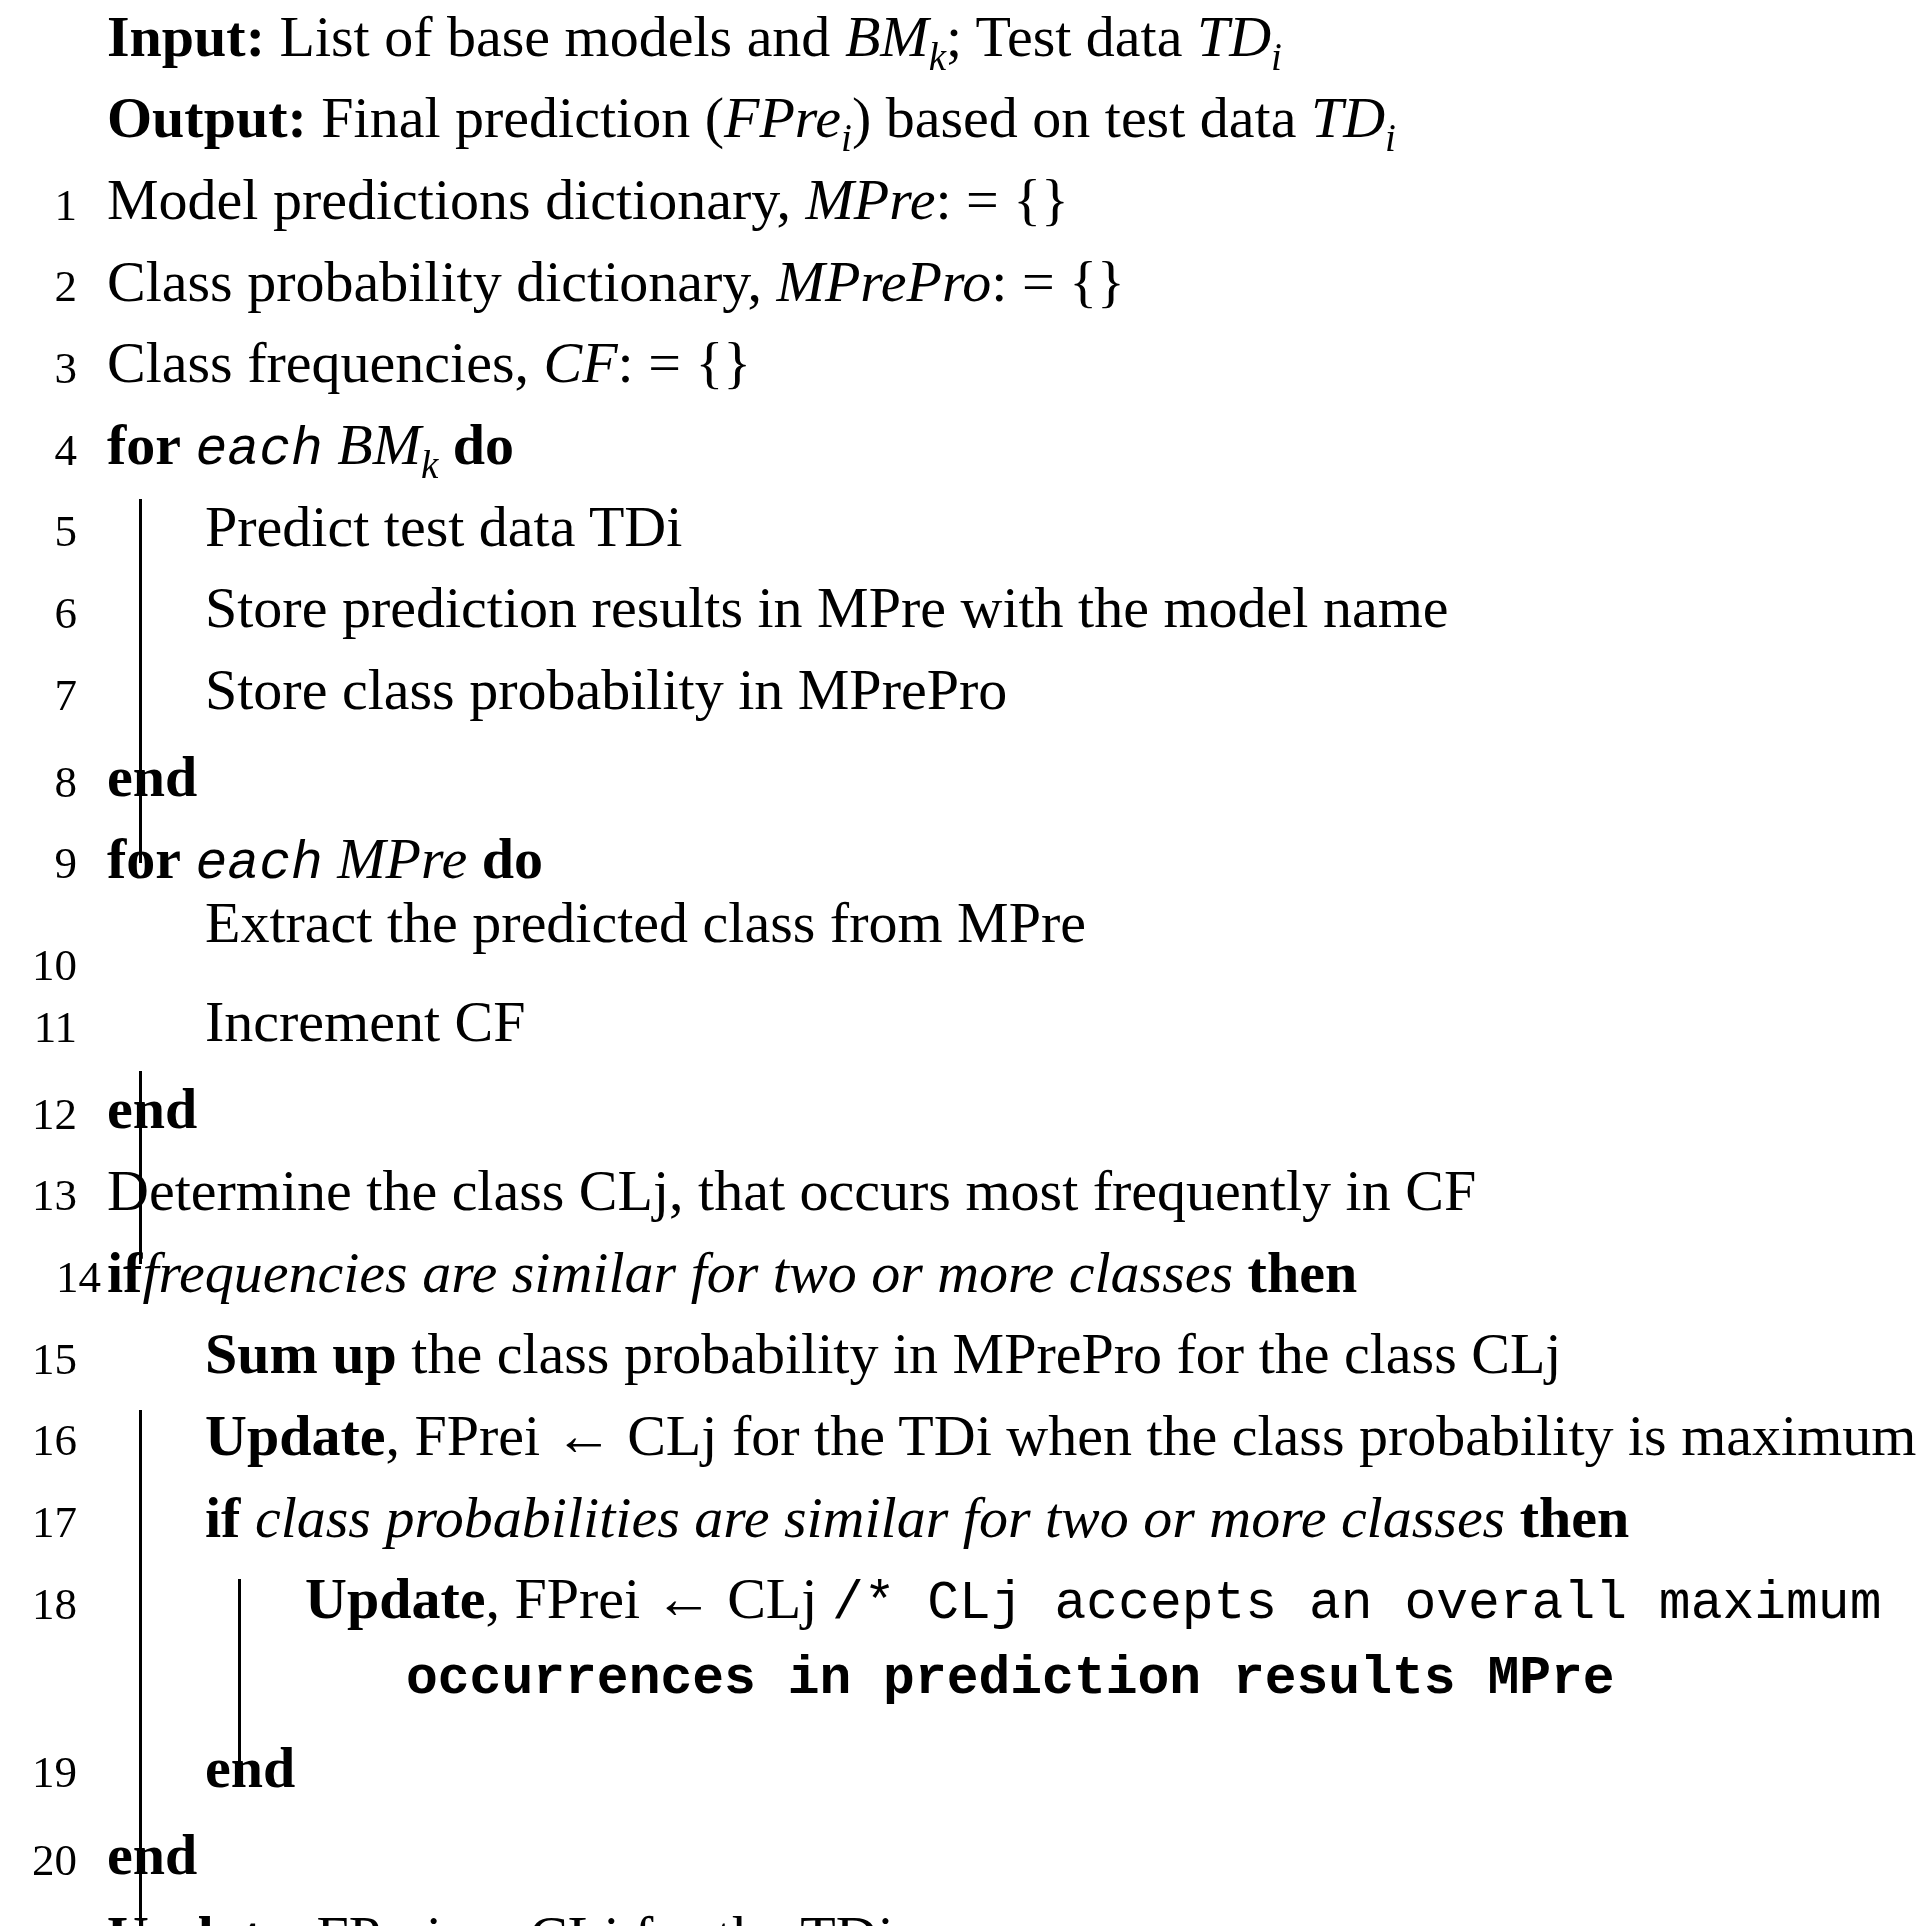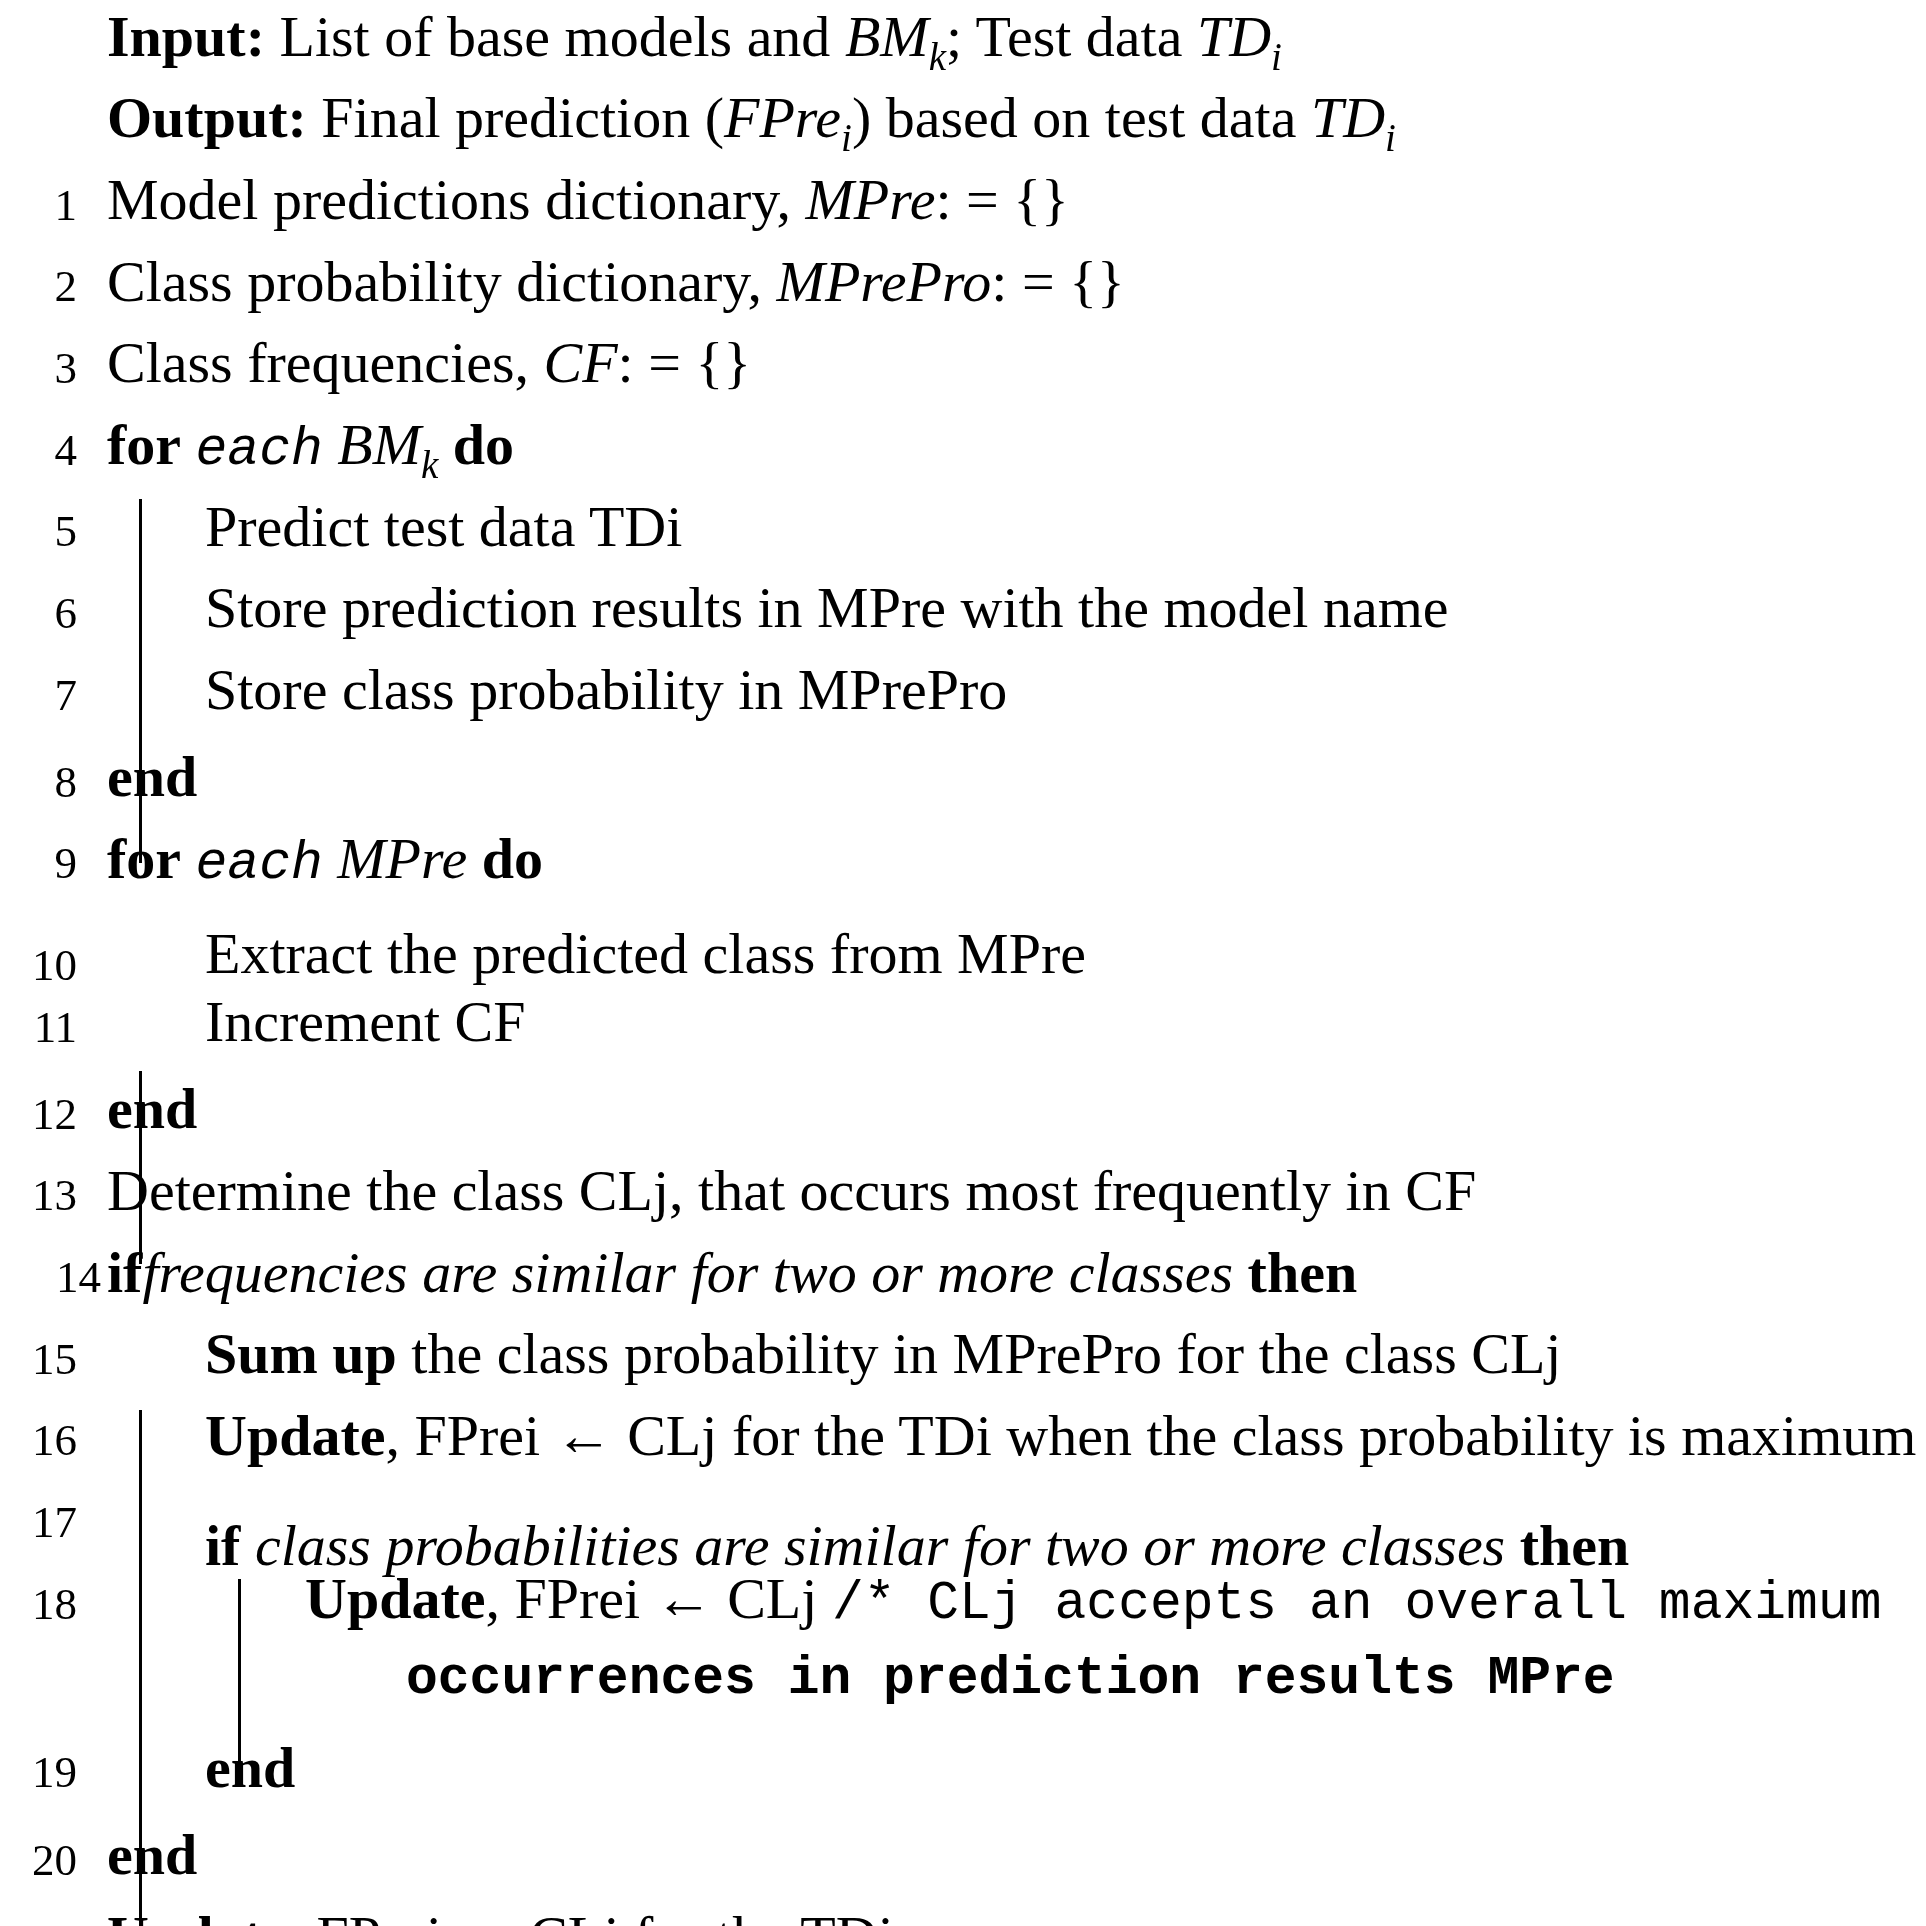--- a/index.html
+++ b/index.html
@@ -77,39 +77,39 @@
 
 <div class="row b" style="left:107px; top:748px;">end</div>
 
 <div class="row" style="left:107px; top:830px;">
   <span class="b">for</span>
   <span class="i tt">each</span>
   <span class="i">MPre</span>
   <span class="b">do</span>
 </div>
 
-<div class="row" style="left:205px; top:925px;">Extract the predicted class from MPre</div>
+<div class="row" style="left:205px; top:894px;">Extract the predicted class from MPre</div>
 <div class="row" style="left:205px; top:993px;text-align:center;">Increment CF</div>
 
 <div class="row b" style="left:107px; top:1080px;">end</div>
 
 <div class="row" style="left:107px; top:1162px;">Determine the class CLj, that occurs most frequently in CF</div>
 
 <div class="row" style="left:107px; top:1244px;">
   <span class="b">if</span><span class="i">frequencies are similar for two or more classes</span>
   <span class="b">then</span>
 </div>
 
 <div class="row" style="left:205px; top:1325px;">
   <span class="b">Sum up</span><span> the class probability in MPrePro for the class CLj</span>
 </div>
 <div class="row" style="left:205px; top:1407px;">
   <span class="b">Update</span><span>, FPrei ← CLj for the TDi when the class probability is maximum</span>
 </div>
-<div class="row" style="left:205px; top:1489px;margin-top:28px;">
+<div class="row" style="left:205px; top:1489px;">
   <span class="b">if</span>
   <span class="i">class probabilities are similar for two or more classes</span>
   <span class="b">then</span>
 </div>
 
 <div class="row" style="left:305px; top:1570px;">
   <span class="b">Update</span><span>, FPrei ← CLj </span><span class="tt">/* CLj accepts an overall maximum</span>
 </div>
 <div class="row tt" style="left:406px; top:1653px;font-weight:bold;">occurrences in prediction results MPre</div>
 

